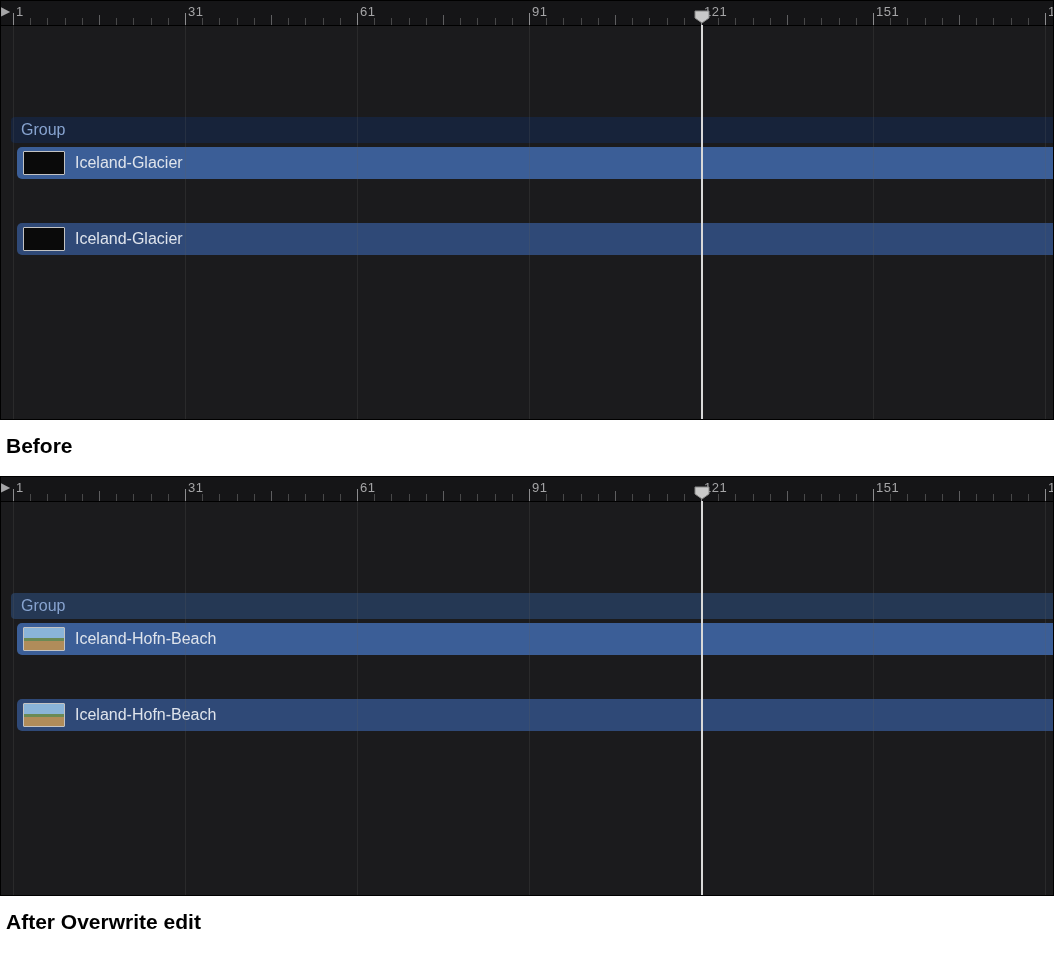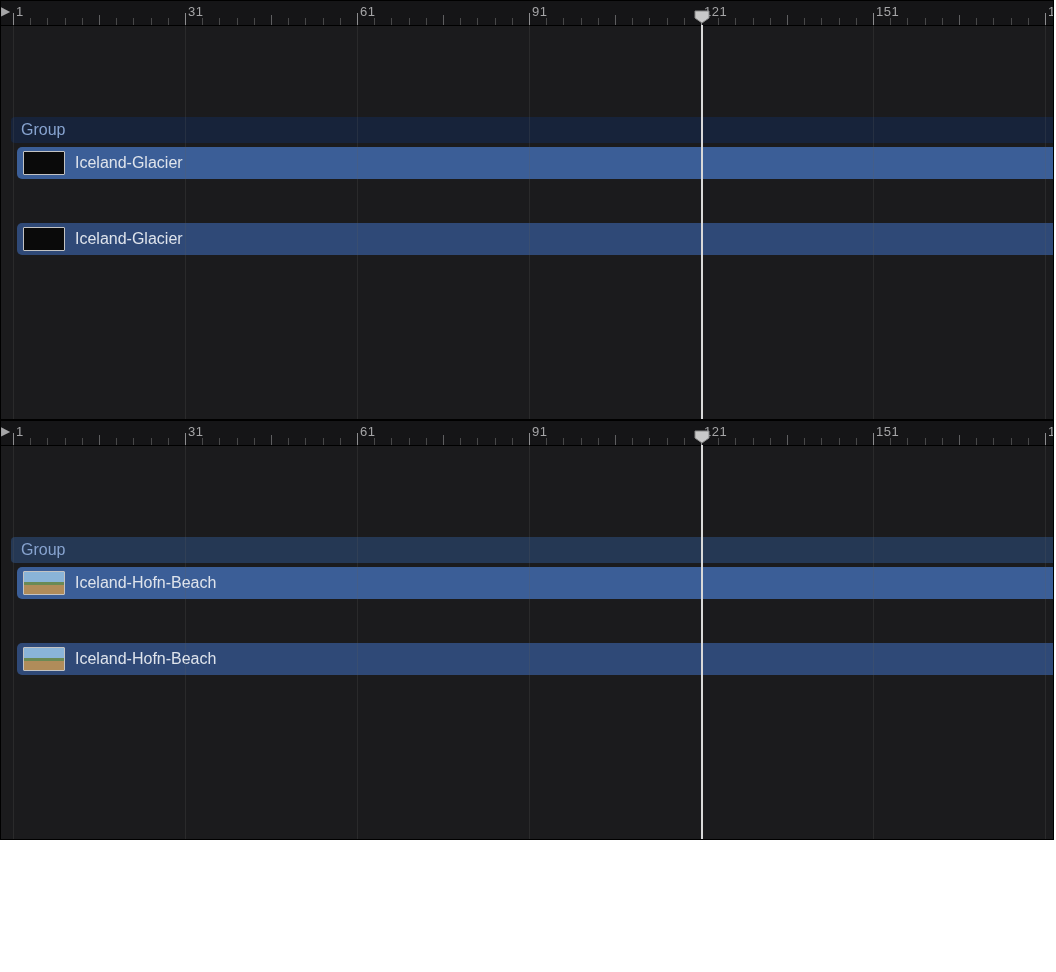--- a/index.html
+++ b/index.html
@@ -262,20 +262,23 @@
     </div>
   <div class="vline" style="left: 12px;"></div>
       <div class="vline" style="left: 184px;"></div>
       <div class="vline" style="left: 356px;"></div>
       <div class="vline" style="left: 528px;"></div>
       <div class="vline" style="left: 700px;"></div>
       <div class="vline" style="left: 872px;"></div>
       <div class="vline" style="left: 1044px;"></div>
     </div>
 
+  <div class="caption">
+    <span class="caption-text">Before</span>
+  </div>
 
   <div class="timeline">
     <div class="ruler">
         <span class="start-marker">▶</span>
         <div class="tick labeled" style="left: 12px;"></div>
         <div class="tick minor" style="left: 29.2px;"></div>
         <div class="tick minor" style="left: 46.4px;"></div>
         <div class="tick minor" style="left: 63.6px;"></div>
         <div class="tick minor" style="left: 80.8px;"></div>
         <div class="tick major" style="left: 98px;"></div>
@@ -365,14 +368,17 @@
     </div>
   <div class="vline" style="left: 12px;"></div>
       <div class="vline" style="left: 184px;"></div>
       <div class="vline" style="left: 356px;"></div>
       <div class="vline" style="left: 528px;"></div>
       <div class="vline" style="left: 700px;"></div>
       <div class="vline" style="left: 872px;"></div>
       <div class="vline" style="left: 1044px;"></div>
     </div>
 
+  <div class="caption">
+    <span class="caption-text">After Overwrite edit</span>
+  </div>
 
 </div>
 
 </body></html>

